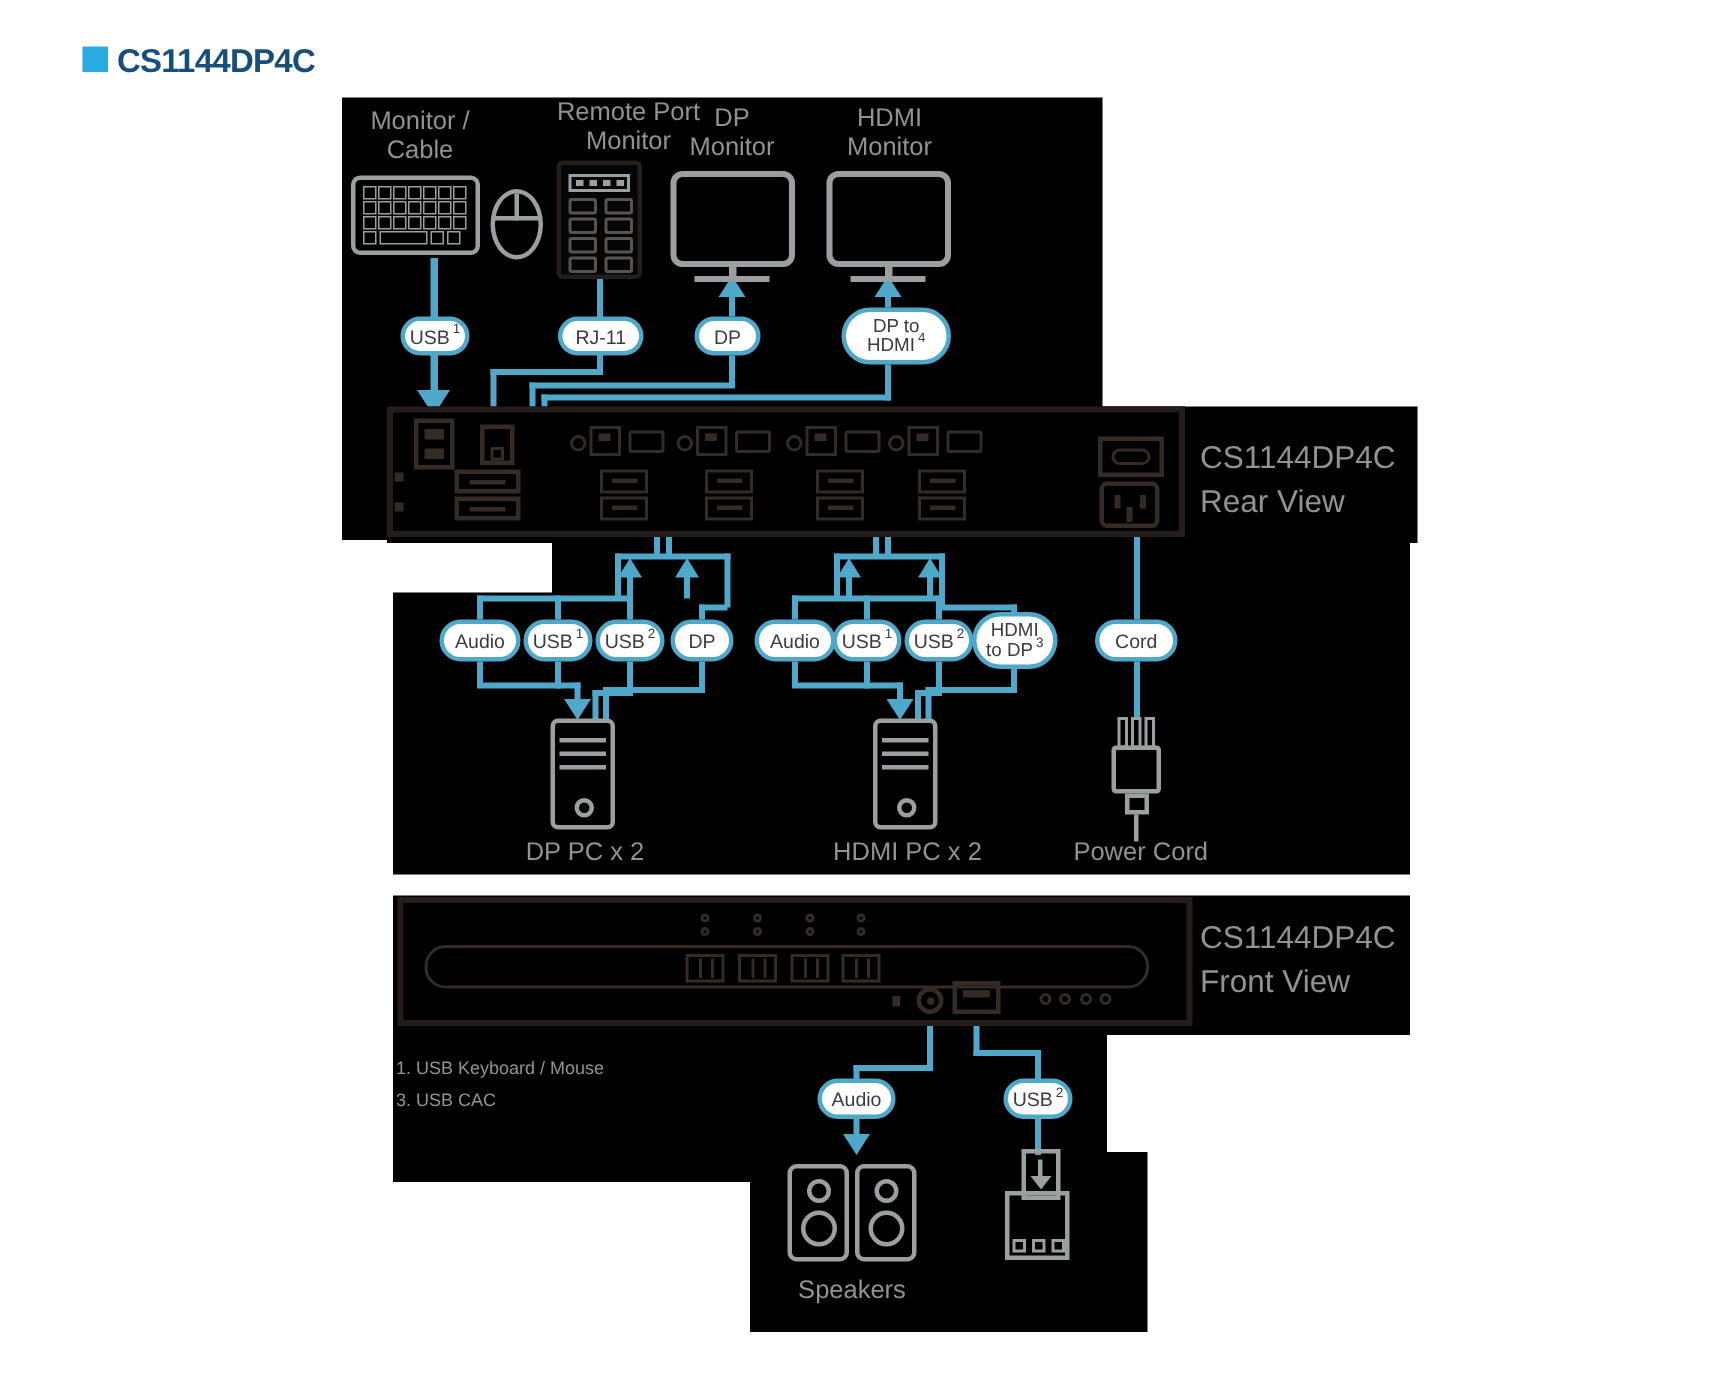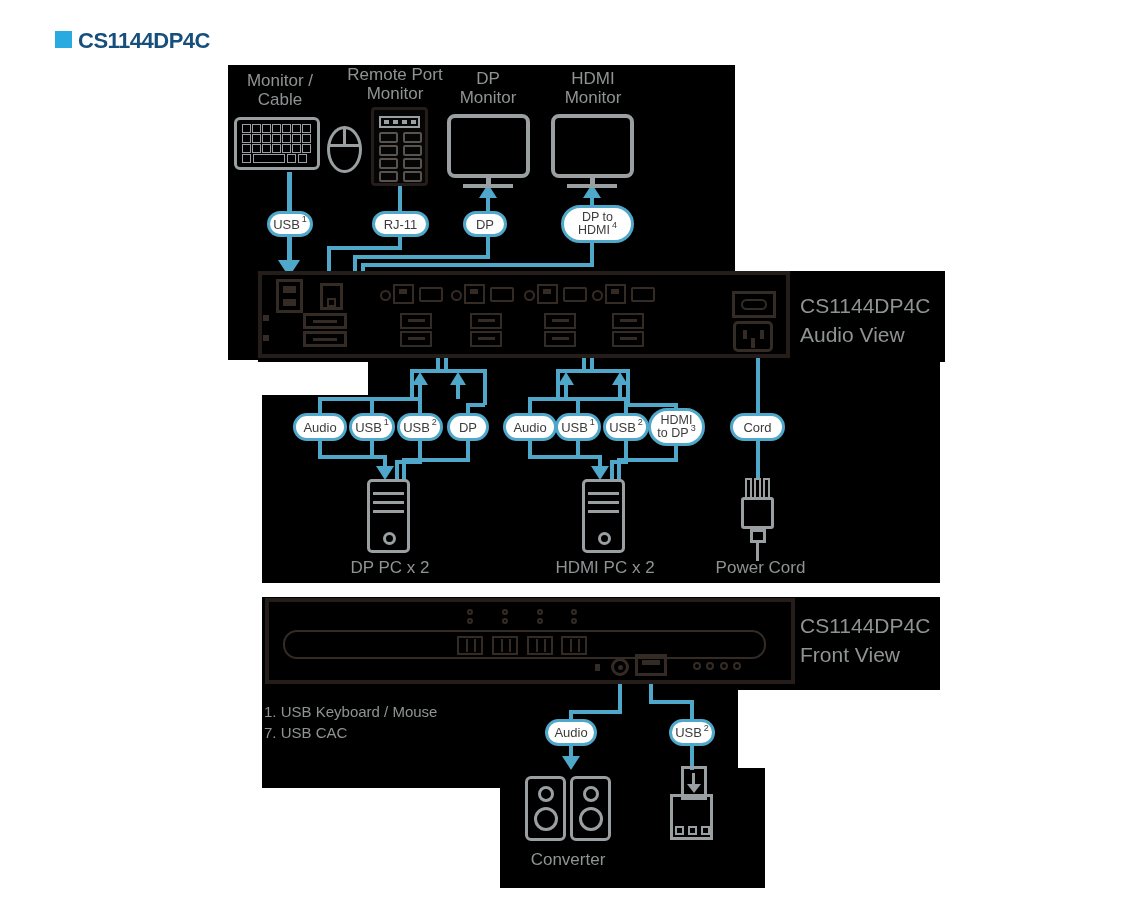--- a/index.html
+++ b/index.html
@@ -17,21 +17,21 @@
   .pill { position:absolute; background:#fff; border:3px solid #4FA8CA; border-radius:15px;
           display:flex; align-items:center; justify-content:center; color:#3c3c3c;
           font-size:13px; z-index:6; }
   .pill .sup { font-size:9px; margin-left:2px; transform:translateY(-5px); }
   .pill2 { flex-direction:column; font-size:12.5px; line-height:1.08; border-radius:19px; }
   .l2row { display:flex; align-items:center; }
   .glabel { position:absolute; color:#8f9394; font-size:17px; text-align:center; line-height:1.12; z-index:5; }
   .viewlabel { position:absolute; color:#8f9394; font-size:21px; line-height:1.38; z-index:5; }
   .gborder { border:3px solid #9aa0a2; }
   .dark { border-color:#352b25; }
-  .notes { position:absolute; color:#8f9394; font-size:15px; line-height:20.5px; z-index:5; }
+  .notes { position:absolute; color:#8f9394; font-size:12px; line-height:20.5px; z-index:5; }
   .hsq { position:absolute; left:55px; top:31px; width:17px; height:17px; background:#29ABE2; }
   .htitle { position:absolute; left:78px; top:28px; font-size:22px; font-weight:bold;
             color:#174F7C; letter-spacing:-0.5px; }
   .z5 { z-index:5; } .z4 { z-index:4; }
 </style>
 </head>
 <body>
 
 <div id="cv">
 
@@ -43,21 +43,21 @@
   <div class="blk" style="left:368px;top:360px;width:572px;height:37px"></div>
   <div class="blk" style="left:262px;top:395px;width:678px;height:188px"></div>
   <div class="blk" style="left:262px;top:597px;width:678px;height:93px"></div>
   <div class="blk" style="left:262px;top:690px;width:476px;height:98px"></div>
   <div class="blk" style="left:500px;top:768px;width:265px;height:120px"></div>
 
   <div class="glabel" style="left:226px;top:71px;width:108px">
     <div>Monitor /</div>
       <div>Cable</div>
   </div>
-  <div class="glabel" style="left:332px;top:65px;width:126px">
+  <div class="glabel" style="left:356px;top:65px;width:126px">
     <div>Remote Port</div>
       <div>Monitor</div>
   </div>
   <div class="glabel" style="left:444px;top:69px;width:88px">
     <div>DP</div>
       <div>Monitor</div>
   </div>
   <div class="glabel" style="left:546px;top:69px;width:94px">
     <div>HDMI</div>
       <div>Monitor</div>
@@ -178,21 +178,21 @@
     <div class="abs" style="left:6px;top:5px;width:26px;height:11px;border:2.5px solid #352b25;border-radius:6px"></div>
   </div>
   <div class="abs z5" style="left:733px;top:321px;width:40px;height:31px;border:3px solid #352b25;border-radius:5px">
     <div class="abs" style="left:7px;top:6px;width:4px;height:9px;background:#352b25"></div>
     <div class="abs" style="left:24px;top:6px;width:4px;height:9px;background:#352b25"></div>
     <div class="abs" style="left:15px;top:14px;width:4px;height:10px;background:#352b25"></div>
   </div>
 
   <div class="viewlabel" style="left:800px;top:292px">
     <div>CS1144DP4C</div>
-      <div>Audio View</div>
+      <div>Rear View</div>
   </div>
 
   <div class="vl" style="left:436px;top:358px;width:4px;height:13px"></div>
   <div class="vl" style="left:444px;top:358px;width:4px;height:13px"></div>
   <div class="vl" style="left:582px;top:358px;width:4px;height:13px"></div>
   <div class="vl" style="left:590px;top:358px;width:4px;height:13px"></div>
 
   <div class="hl" style="left:410px;top:369px;width:77px;height:4px"></div>
   <div class="vl" style="left:410px;top:369px;width:4px;height:30px"></div>
   <div class="vl" style="left:483px;top:369px;width:4px;height:36px"></div>
@@ -331,21 +331,21 @@
   <div class="vl" style="left:569px;top:746px;width:4px;height:12px"></div>
   <div class="arr dn" style="left:562px;top:756px"></div>
 
   <div class="vl" style="left:649px;top:677px;width:4px;height:27px"></div>
   <div class="hl" style="left:649px;top:700px;width:45px;height:4px"></div>
   <div class="vl" style="left:690px;top:700px;width:4px;height:20px"></div>
   <div class="vl" style="left:690px;top:746px;width:4px;height:24px"></div>
 
   <div class="notes" style="left:264px;top:702px">
     <div>1. USB Keyboard / Mouse</div>
-    <div>7. USB CAC</div>
+    <div>3. USB CAC</div>
   </div>
 
   <div class="pill" style="left:545px;top:719px;width:52px;height:27px">
       <span>Audio</span>
     </div>
   <div class="pill" style="left:669px;top:719px;width:46px;height:27px">
       <span>USB</span>
       <span class="sup">2</span>
     </div>
 
@@ -361,21 +361,21 @@
   <div class="abs z5" style="left:668px;top:766px;width:48px;height:76px">
     <div class="abs" style="left:13px;top:0;width:26px;height:34px;border:3px solid #9aa0a2"></div>
     <div class="abs" style="left:24px;top:7px;width:3px;height:12px;background:#9aa0a2"></div>
     <div class="abs" style="left:19px;top:18px;width:0;height:0;border-left:7px solid transparent;border-right:7px solid transparent;border-top:9px solid #9aa0a2"></div>
     <div class="abs" style="left:2px;top:28px;width:43px;height:46px;border:3px solid #9aa0a2"></div>
     <div class="abs" style="left:7px;top:60px;width:9px;height:9px;border:2px solid #9aa0a2"></div>
     <div class="abs" style="left:20px;top:60px;width:9px;height:9px;border:2px solid #9aa0a2"></div>
     <div class="abs" style="left:33px;top:60px;width:9px;height:9px;border:2px solid #9aa0a2"></div>
   </div>
 
-  <div class="glabel" style="left:508px;top:850px;width:120px">Converter</div>
+  <div class="glabel" style="left:508px;top:850px;width:120px">Speakers</div>
 
 <div style="position: absolute; left: 380px; top: 290px; width: 11px; height: 11px; border: 2.5px solid rgb(53, 43, 37); border-radius: 50%; z-index: 5;"></div>
     <div style="position: absolute; left: 393px; top: 284px; width: 21px; height: 20px; border: 2.5px solid rgb(53, 43, 37); z-index: 5;">
       <div style="position: absolute; left: 4px; top: 3px; width: 8px; height: 5px; background: rgb(53, 43, 37);"></div>
     </div>
     <div style="position: absolute; left: 419px; top: 287px; width: 24px; height: 15px; border: 2.5px solid rgb(53, 43, 37); border-radius: 2px; z-index: 5;"></div>
     <div style="position: absolute; left: 451px; top: 290px; width: 11px; height: 11px; border: 2.5px solid rgb(53, 43, 37); border-radius: 50%; z-index: 5;"></div>
     <div style="position: absolute; left: 464px; top: 284px; width: 21px; height: 20px; border: 2.5px solid rgb(53, 43, 37); z-index: 5;">
       <div style="position: absolute; left: 4px; top: 3px; width: 8px; height: 5px; background: rgb(53, 43, 37);"></div>
     </div>

